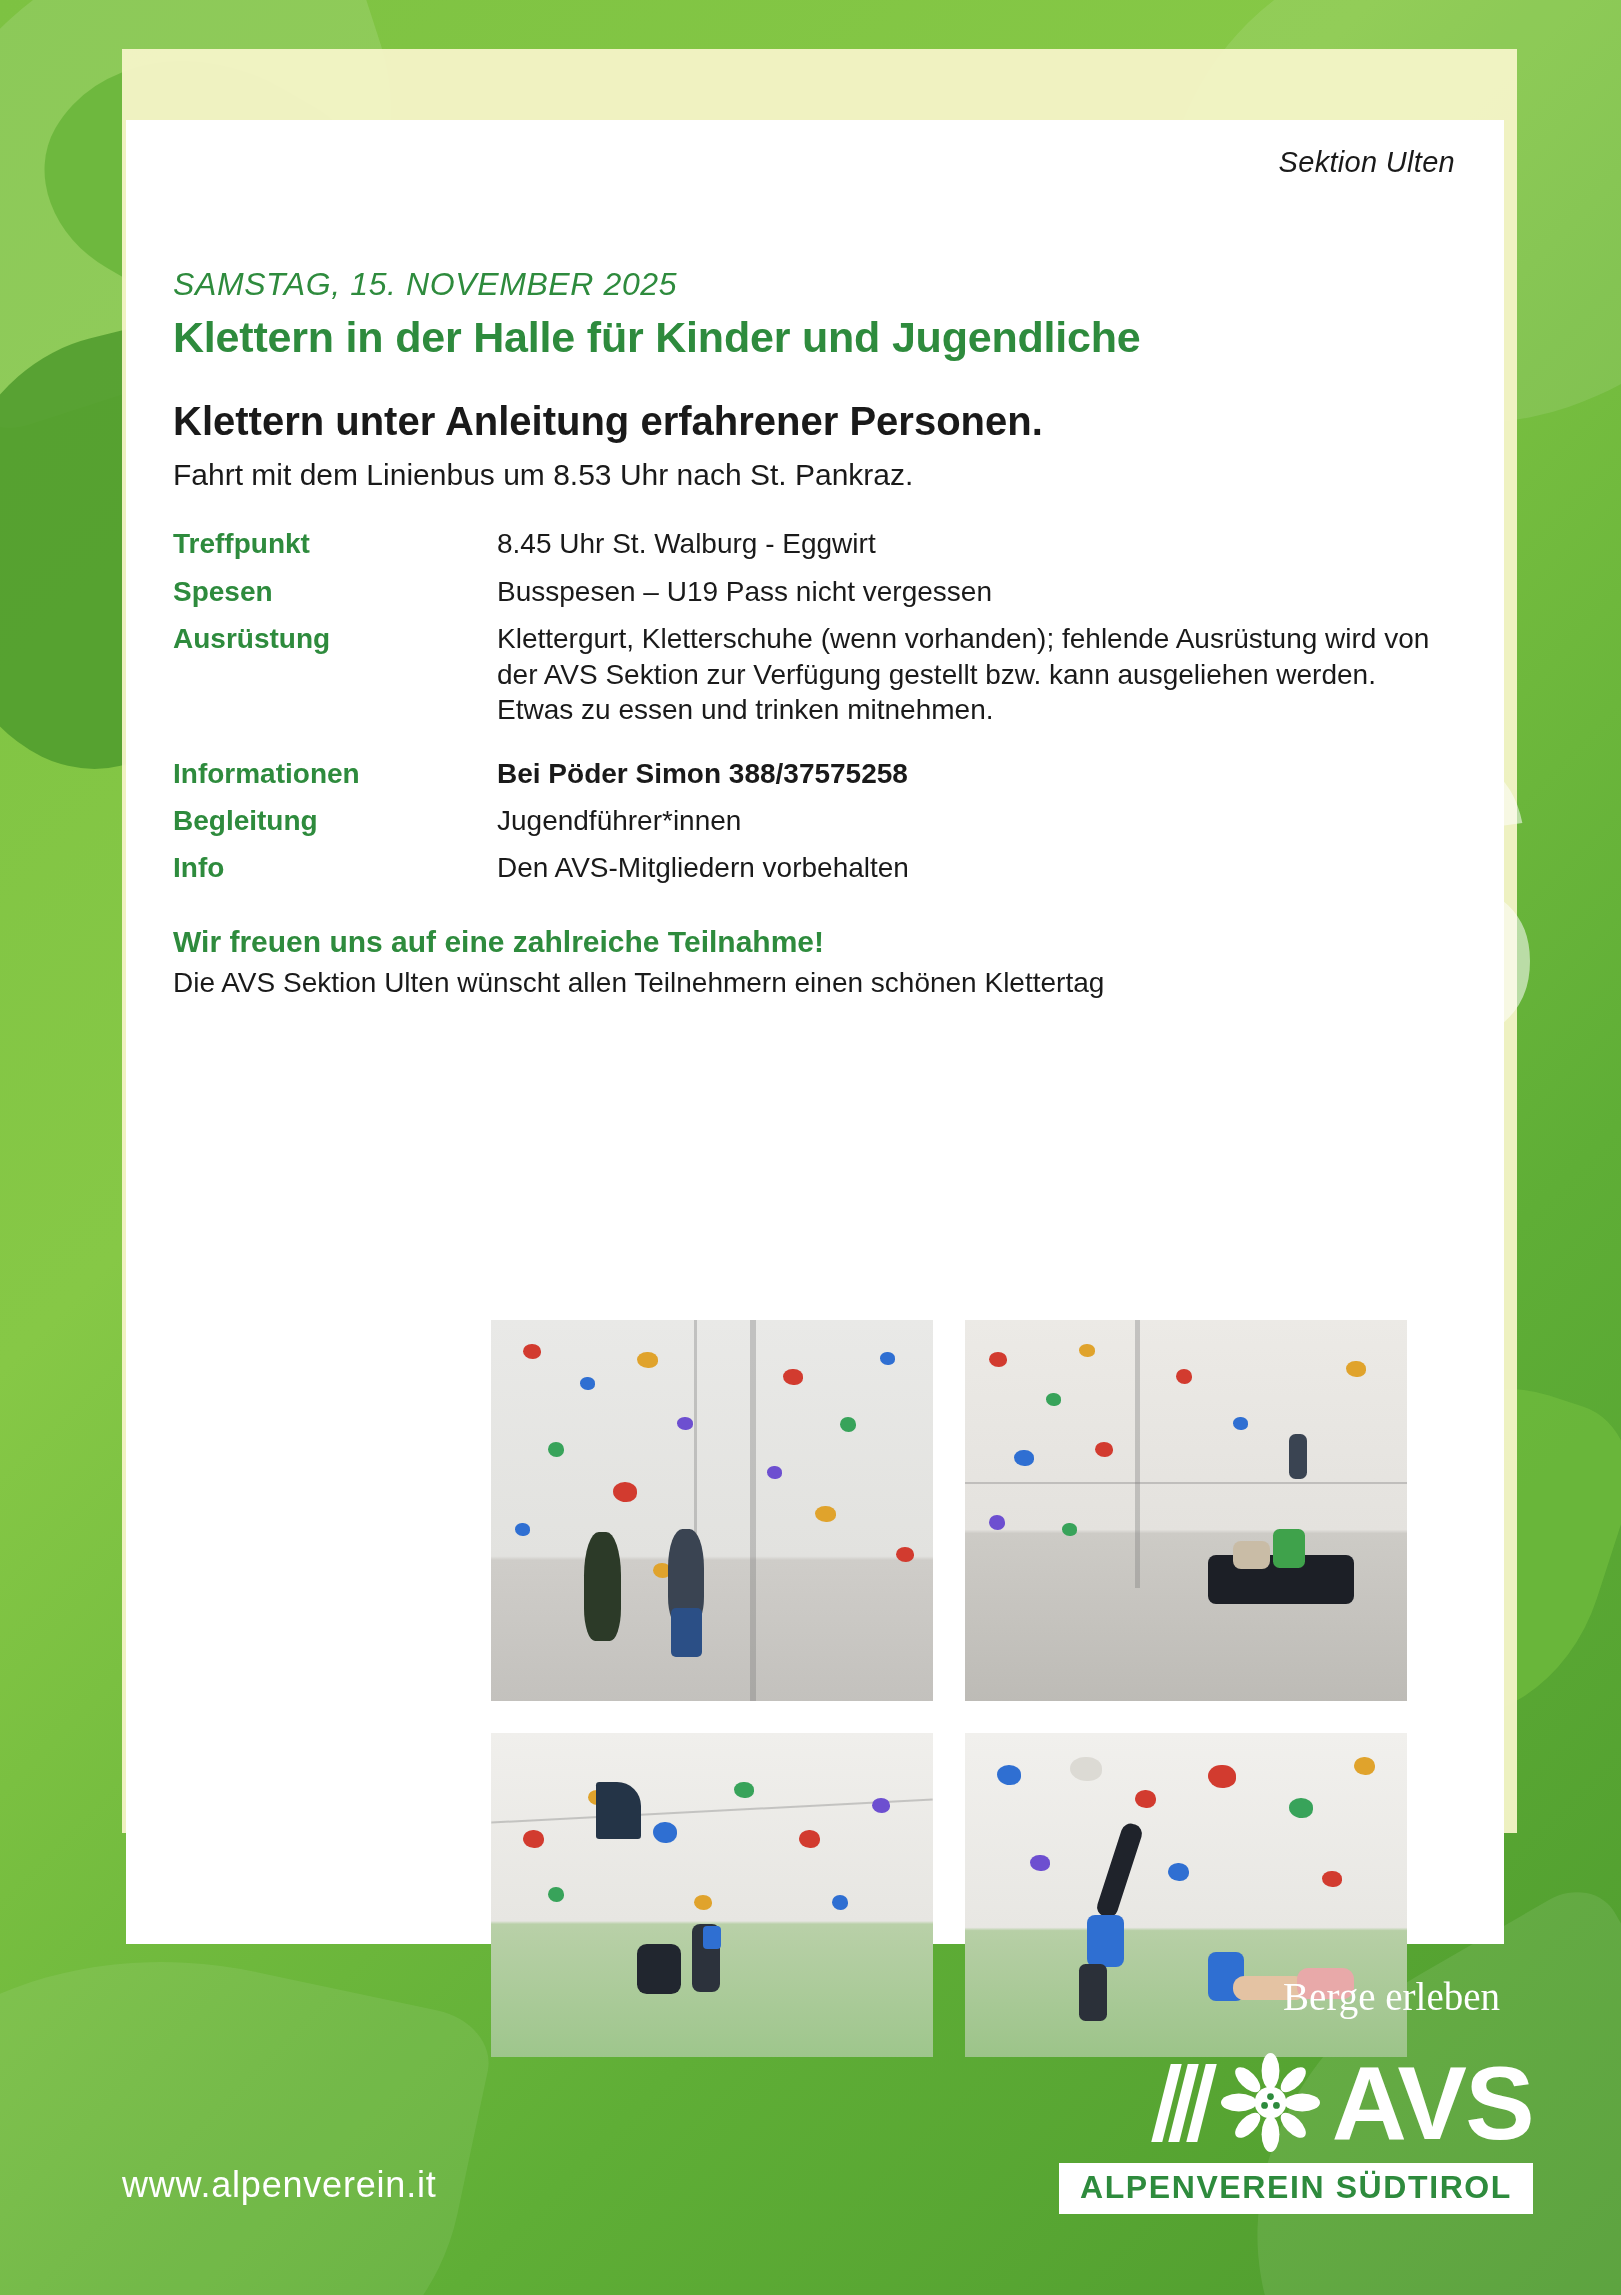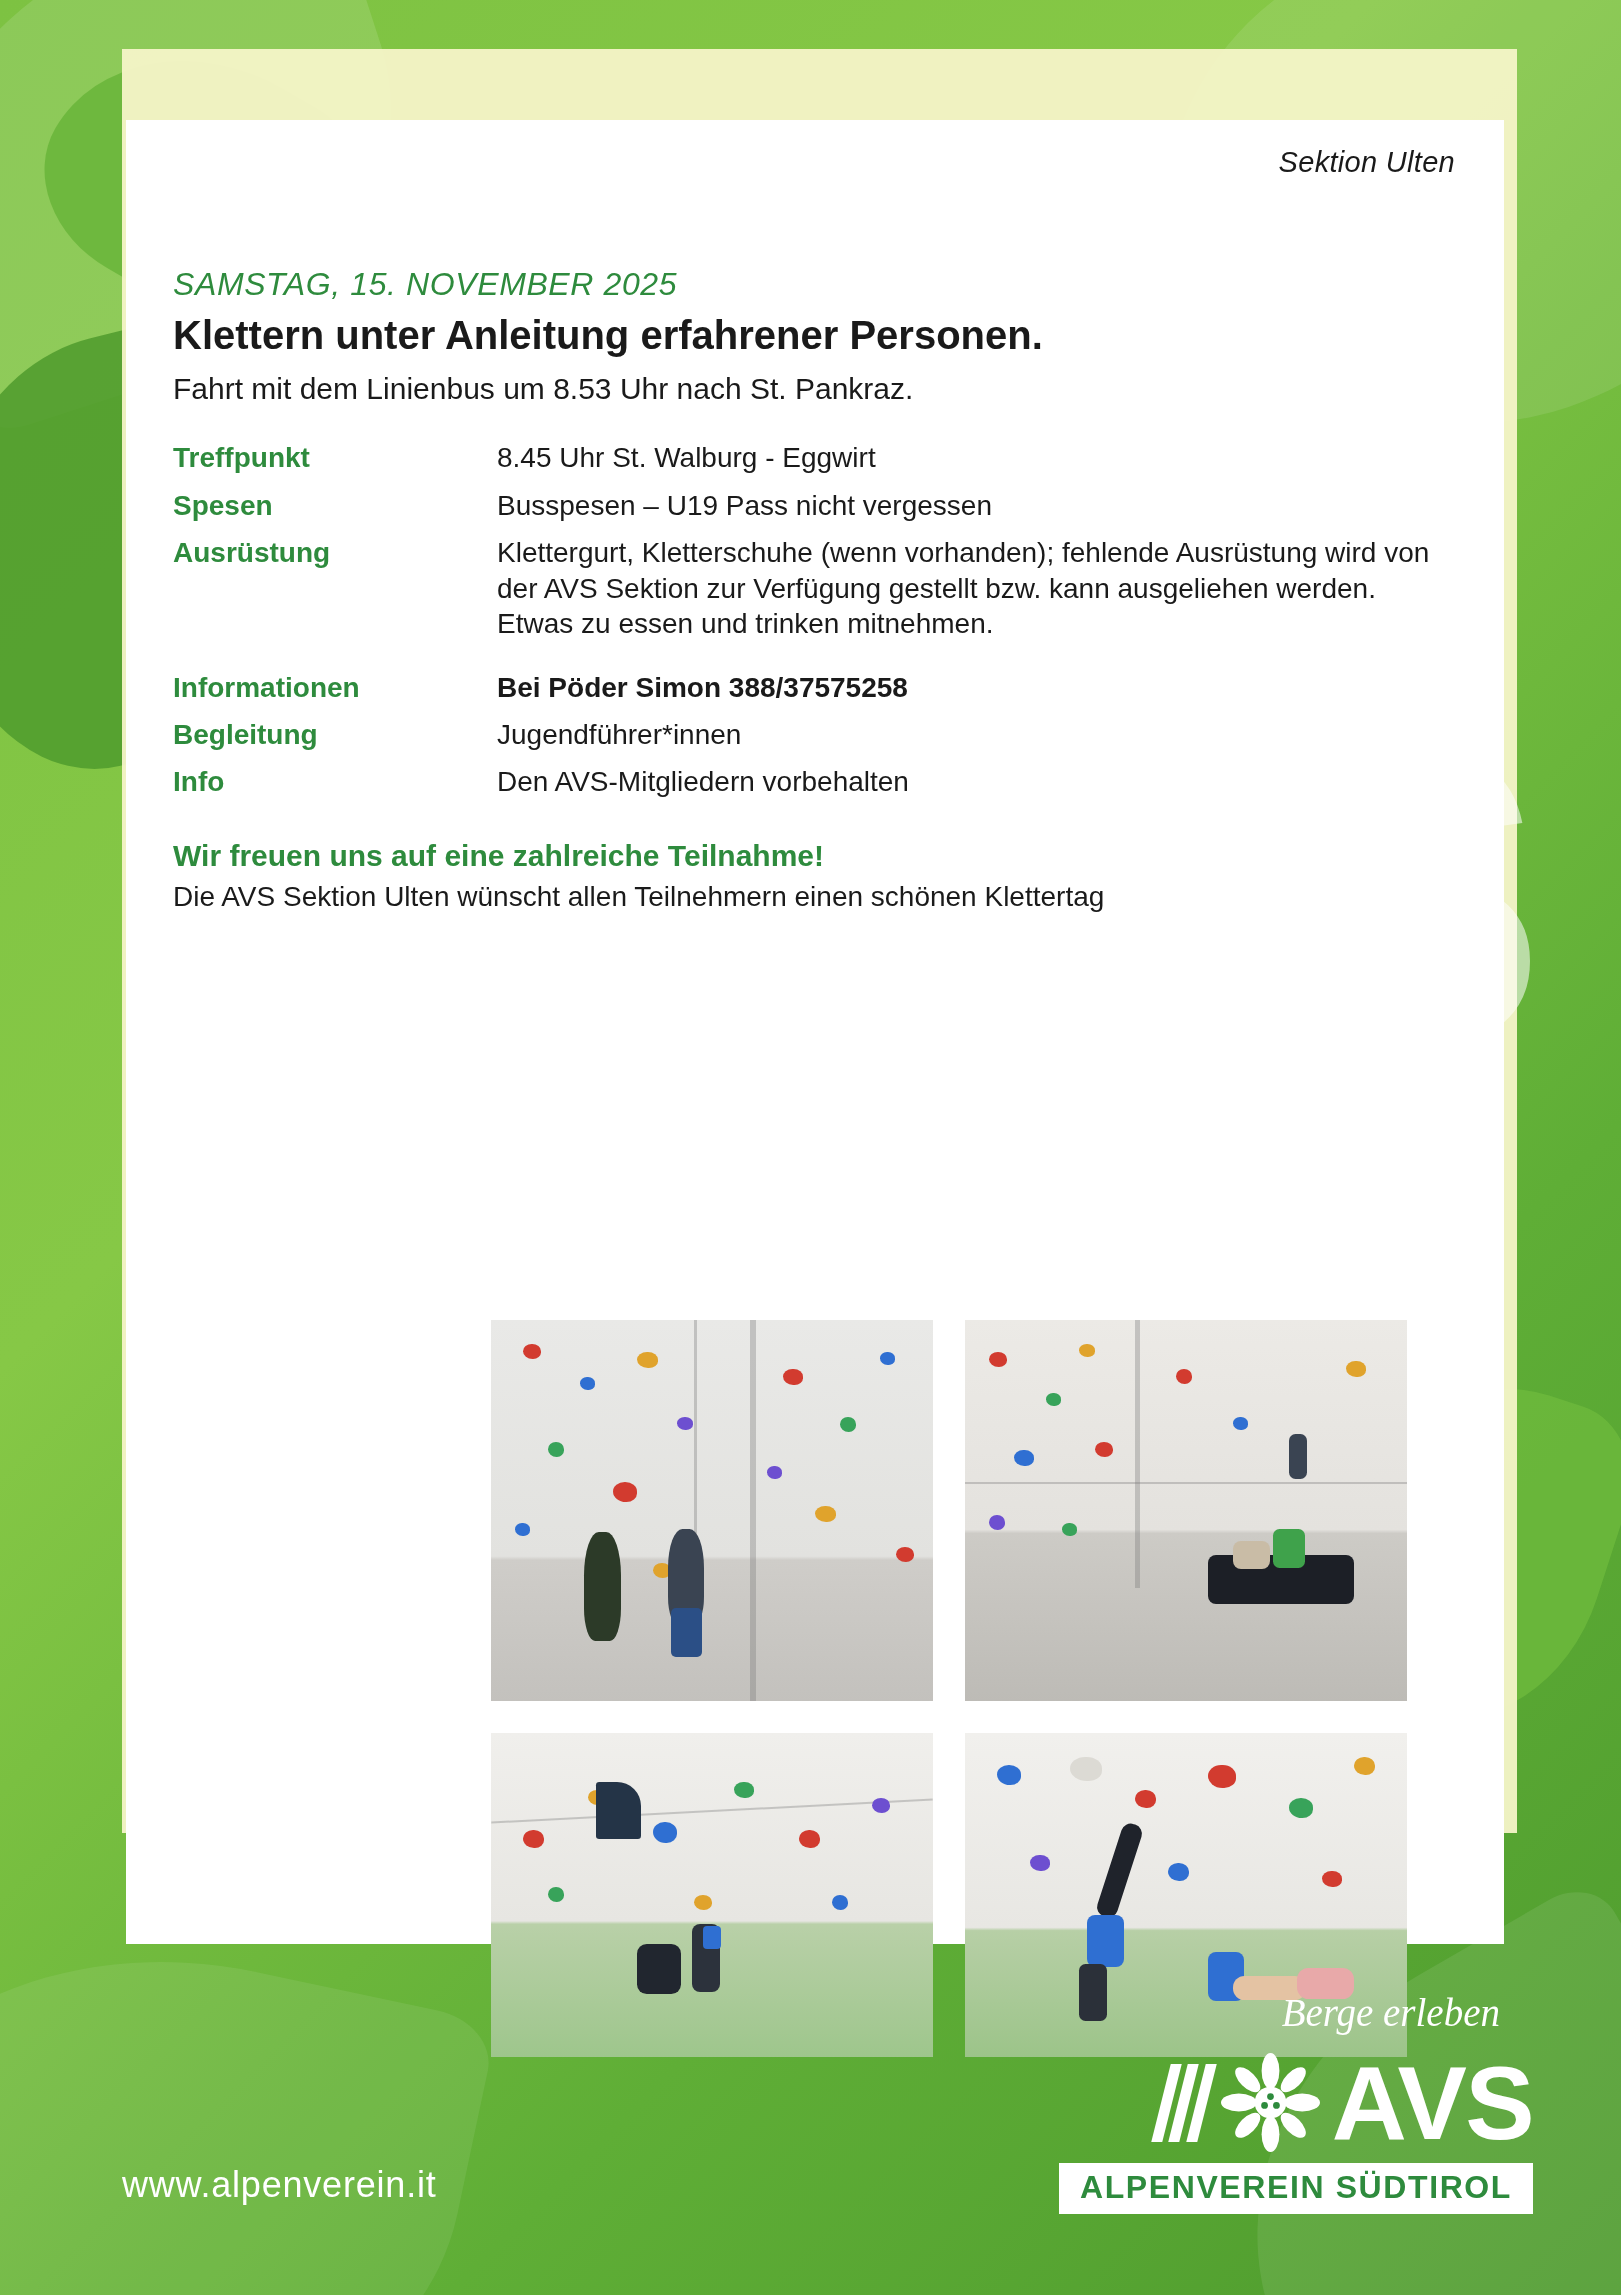--- a/index.html
+++ b/index.html
@@ -208,23 +208,22 @@
   .figure {
     position: absolute;
     background: #2e3340;
     border-radius: 40% 40% 30% 30%;
   }
 
   
   .footer-slogan {
     position: absolute;
     right: 122px;
-    bottom: 260px;
+    bottom: 276px;
     font-family: "Liberation Serif", serif;
-    font-style: italic;
     font-size: 39px;
     color: #ffffff;
   }
   .avs-logo {
     position: absolute;
     right: 89px;
     bottom: 81px;
     display: flex;
     flex-direction: column;
     align-items: flex-end;
@@ -294,20 +293,21 @@
   <div class="ghost-letter gV">V</div>
   <div class="ghost-letter gS">S</div>
 
   <div class="card">
 
     <div class="sektion">Sektion Ulten</div>
 
     <div class="content">
 
       <div class="date-line">SAMSTAG, 15. NOVEMBER 2025</div>
+      <div class="title">Klettern in der Halle für Kinder und Jugendliche</div>
 
       <div class="lead-bold">Klettern unter Anleitung erfahrener Personen.</div>
       <div class="lead">Fahrt mit dem Linienbus um 8.53 Uhr nach St. Pankraz.</div>
 
       <table class="info-table">
         <tbody>
           <tr class="tight">
             <td class="label">Treffpunkt</td>
             <td class="value">8.45 Uhr St. Walburg - Eggwirt</td>
           </tr>

